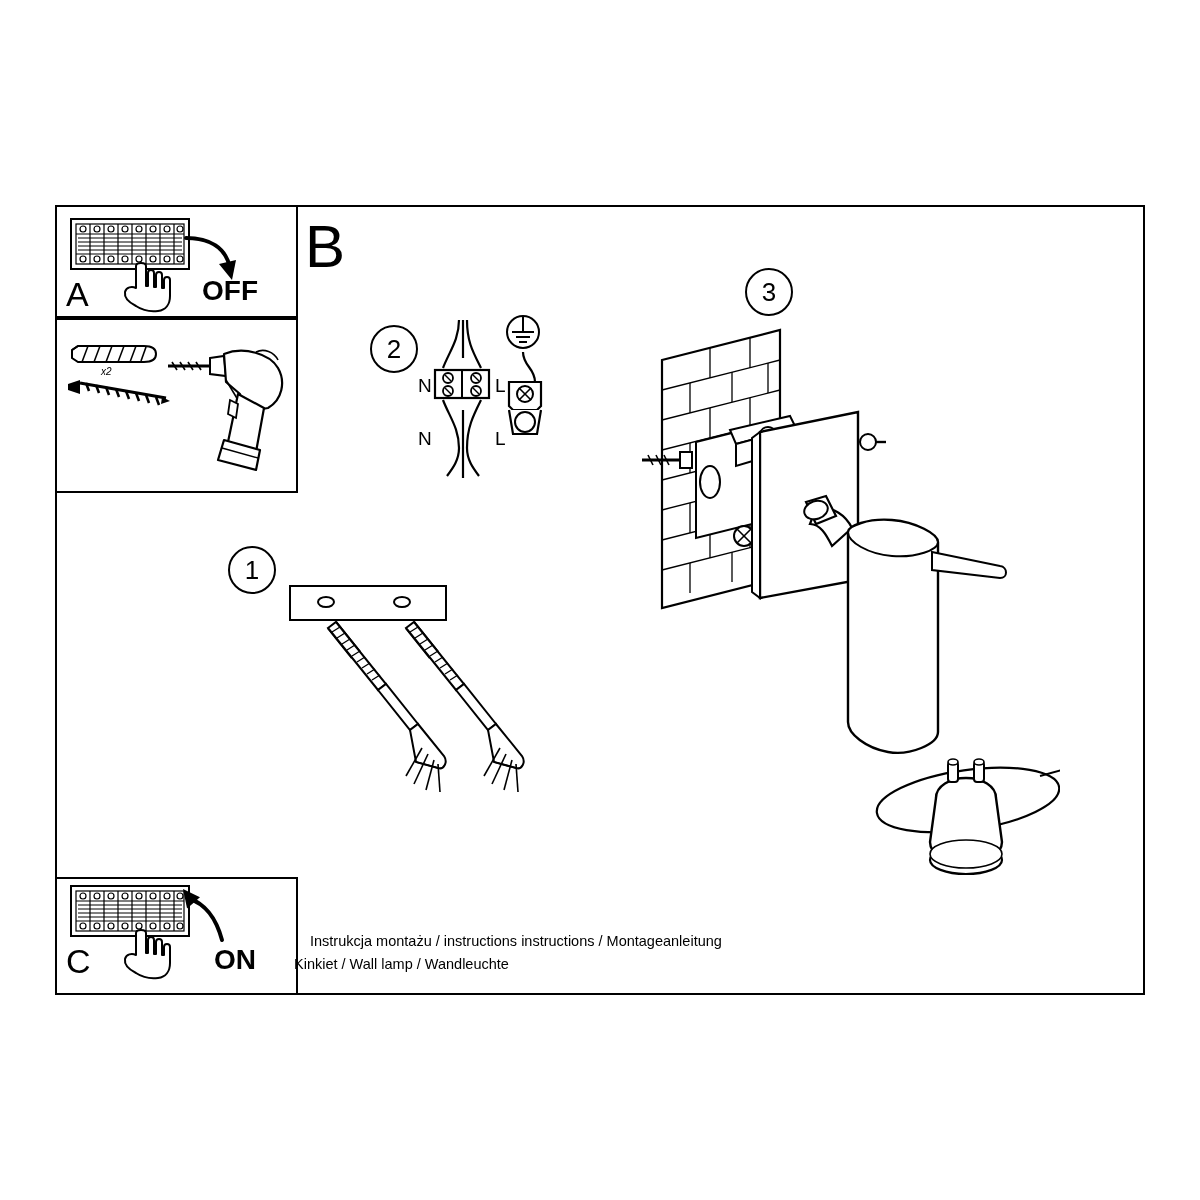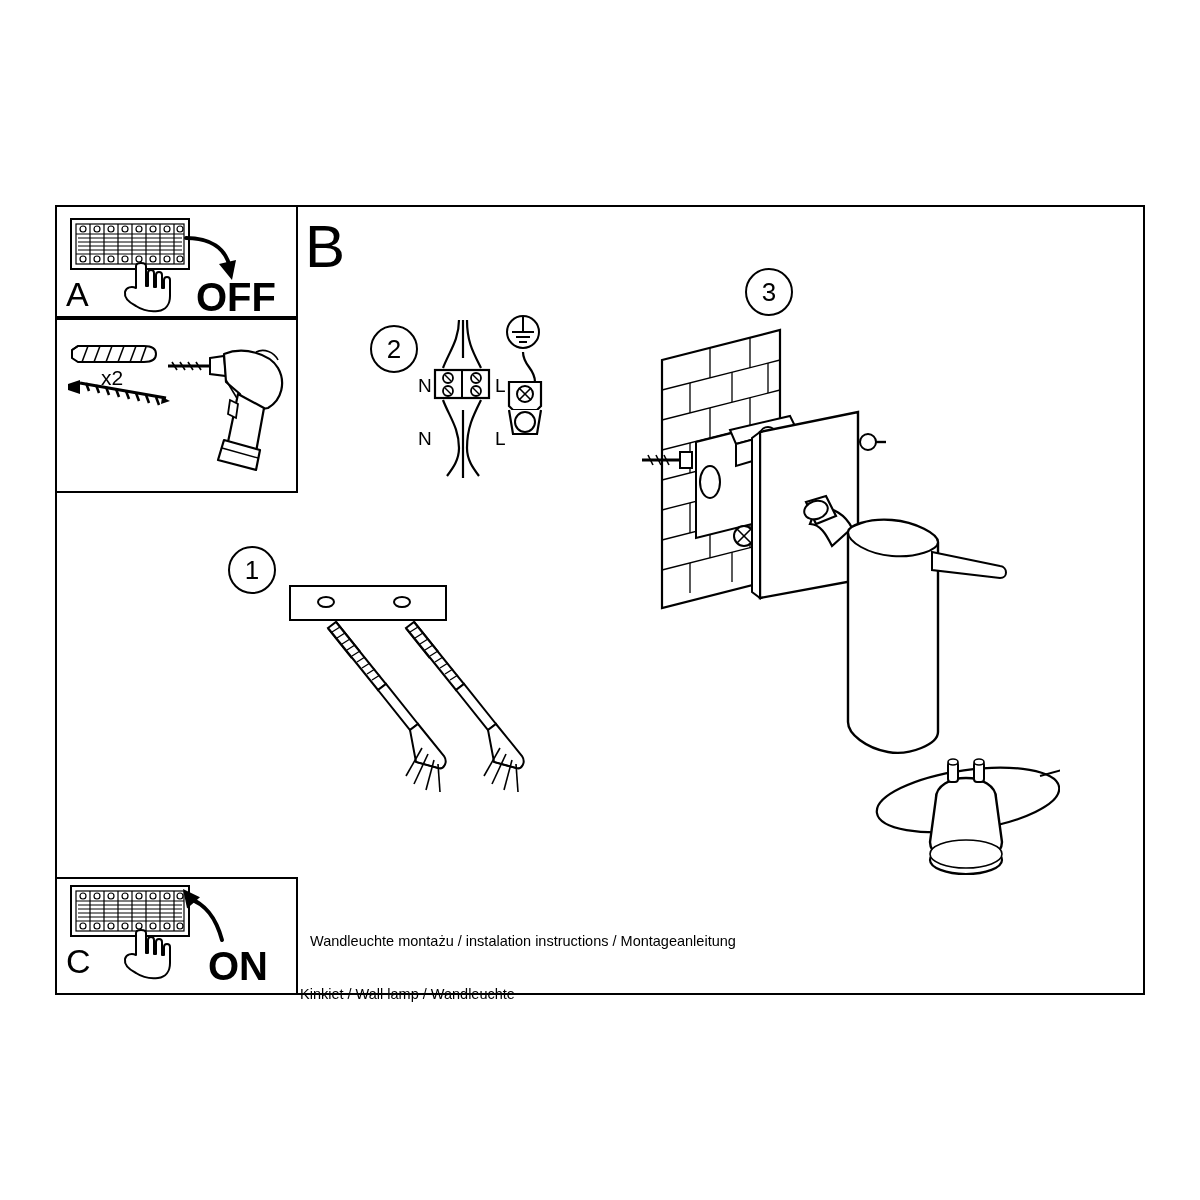--- a/index.html
+++ b/index.html
@@ -42,24 +42,25 @@
     font-weight: 400;
     font-family: "Liberation Sans", sans-serif;
   }
   .big-b {
     font-size: 60px;
     left: 305px;
     top: 212px;
     letter-spacing: 0;
   }
   .word {
-    font-size: 40px;
+    font-size: 28px;
     font-weight: 700;
-  }
-  .small-label { font-size: 21px; }
+    margin-left: 6px;
+  }
+  .small-label { font-size: 10px; font-style: italic; }
   .caption {
     font-size: 14.5px;
     line-height: 1.55;
     font-family: "Liberation Sans", sans-serif;
   }
   .circnum {
     width: 44px; height: 44px;
     border: 2.5px solid #000;
     border-radius: 50%;
     display: flex; align-items: center; justify-content: center;
@@ -483,16 +484,16 @@
         <g>
           <rect x="58" y="12" width="10" height="20" rx="3" fill="#fff" stroke="#000" stroke-width="2"></rect>
           <ellipse cx="63" cy="12" rx="5" ry="3" fill="#fff" stroke="#000" stroke-width="1.6"></ellipse>
           <rect x="84" y="12" width="10" height="20" rx="3" fill="#fff" stroke="#000" stroke-width="2"></rect>
           <ellipse cx="89" cy="12" rx="5" ry="3" fill="#fff" stroke="#000" stroke-width="1.6"></ellipse>
         </g>
       </g>
     </svg>
   </div>
 
-  <div class="abs caption" style="left:310px; top:930px; width:560px;">Wandleuchte montażu / instalation instructions / Montageanleitung</div>
-  <div class="abs caption" style="left:300px; top:953px; width:560px;margin-top:30px;">Kinkiet / Wall lamp / Wandleuchte</div>
+  <div class="abs caption" style="left:310px; top:930px; width:560px;">Instrukcja montażu / instructions instructions / Montageanleitung</div>
+  <div class="abs caption" style="left:294px; top:953px; width:560px;">Kinkiet / Wall lamp / Wandleuchte</div>
 
 </div>
 
 </body></html>

